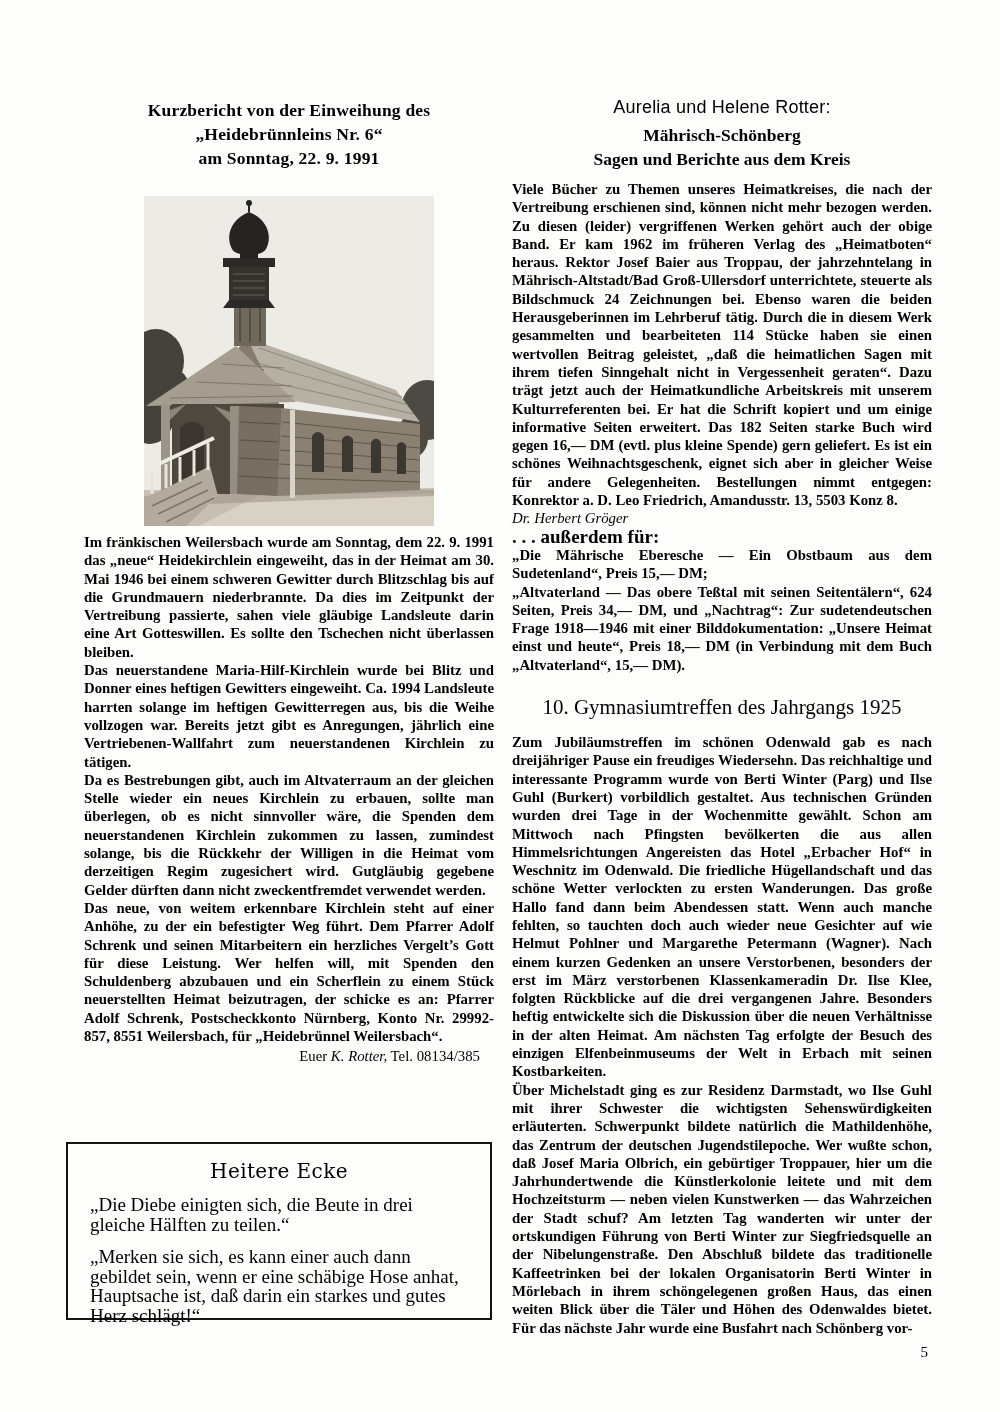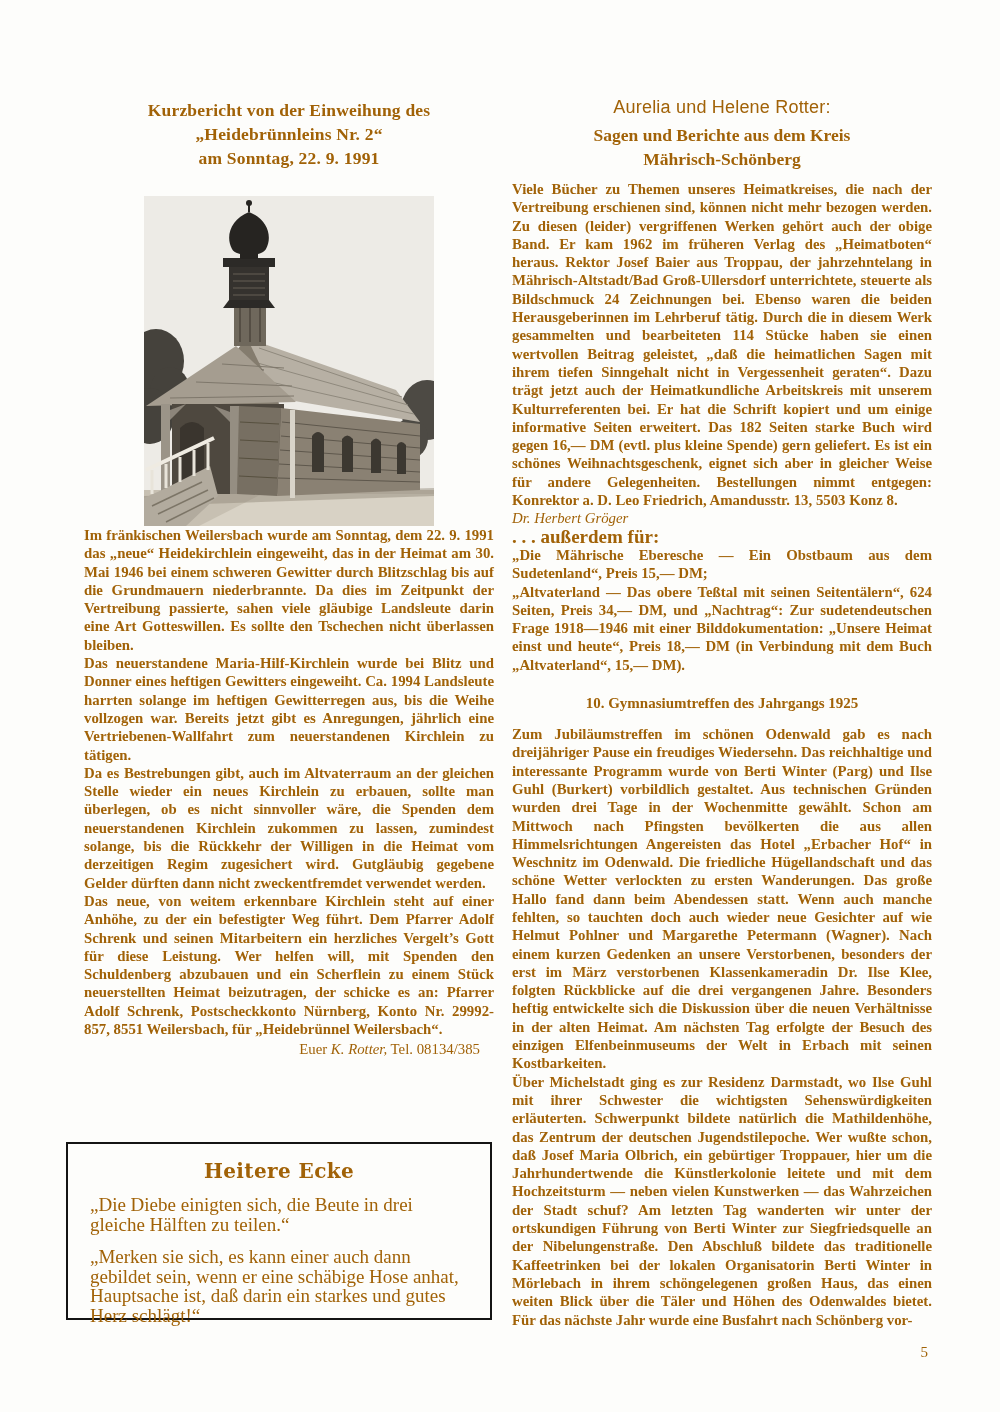--- a/index.html
+++ b/index.html
@@ -1,74 +1,74 @@
 <!DOCTYPE html>
 <html lang="de"><head>
 <meta charset="utf-8">
 <style>
   html,body { margin:0; padding:0; background:#ffffff; }
   .page {
     position:relative; width:1000px; height:1412px;
     background:#fdfdfb; overflow:hidden;
-    font-family:"Liberation Serif", serif; color:#a16207;
+    font-family:"Liberation Serif", serif; color:#000000;
   }
   
   .col-left { position:absolute; left:84px; top:98px; width:410px; }
   .art-title {
     font-size:17.5px; font-weight:bold; line-height:24px;
     text-align:center; letter-spacing:.2px;
   }
   .photo-fig { width:290px; height:330px; margin:26px auto 0 auto; }
   .photo-fig svg { display:block; width:290px; height:330px; }
-  .body-text { }
+  .body-text { margin-top:7px; }
   .jp {
     font-size:14.8px; line-height:18.3px; margin:0;
     text-align:justify; hyphens:auto;font-weight:bold; -webkit-hyphens:auto;
   }
   .sig-left { font-size:14.8px; line-height:19px; text-align:right; padding-right:14px; margin:2px 0 0 0; }
   .sig-left i, .sig-right i { font-style:italic; }
   .humor-box {
     position:absolute; left:66px; top:1142px; width:426px; height:178px;
     border:2px solid #141414; box-sizing:border-box; background:#fdfdfb;
   }
   .humor-title {
-    font-family:"DejaVu Serif", serif; font-weight:bold; font-size:20px;
+    font-family:"DejaVu Serif", serif; font-weight:normal; font-size:20px;
     text-align:center; margin:15px 0 12px 0; letter-spacing:.4px;
   }
   .humor-q {
     font-size:19px; line-height:19.5px; margin:0 22px 13px 22px; text-align:left;
   }
   
   .col-right { position:absolute; left:512px; top:97px; width:420px; }
   .byline {
     font-family:"Liberation Sans", sans-serif; font-size:18px;
     text-align:center; letter-spacing:.2px;
   }
   .r-title {
     font-size:17.5px; font-weight:bold; line-height:24px;
     text-align:center; margin-top:5px;
   }
   .r-body { margin-top:9px; }
   .sig-right { font-size:14.8px; line-height:18.3px; margin:0; padding-right:2px; }
   .also-line { font-size:19px; font-weight:bold; line-height:18.3px; margin:0; }
   .sec2-title {
-    font-size:15px; font-weight:bold; text-align:center;
+    font-size:21px; font-weight:normal; text-align:center;
     margin:21px 0 13px 0;
   }
   .page-num { position:absolute; left:894px; top:1344px; width:34px; text-align:right; font-size:15px; }
 </style>
 </head>
 <body>
 
 <div class="page">
 
   <div class="col-left">
     <div class="art-title">
       <div>Kurzbericht von der Einweihung des</div>
-      <div>„Heidebrünnleins Nr. 2“</div>
+      <div>„Heidebrünnleins Nr. 6“</div>
       <div>am Sonntag, 22. 9. 1991</div>
     </div>
 
     <figure class="photo-fig" style="margin-top:26px;">
       <svg viewBox="0 0 290 330">
 
         <rect x="0" y="0" width="290" height="330" fill="#edebe6"></rect>
 
         <g fill="#45423c">
           <ellipse cx="12" cy="165" rx="28" ry="32"></ellipse>
@@ -193,22 +193,22 @@
 
   <div class="humor-box">
     <div class="humor-title">Heitere Ecke</div>
     <p class="humor-q">„Die Diebe einigten sich, die Beute in drei gleiche Hälften zu teilen.“</p>
     <p class="humor-q">„Merken sie sich, es kann einer auch dann gebildet sein, wenn er eine schäbige Hose anhat, Hauptsache ist, daß darin ein starkes und gutes Herz schlägt!“</p>
   </div>
 
   <div class="col-right">
     <div class="byline">Aurelia und Helene Rotter:</div>
     <div class="r-title">
+      <div>Mährisch-Schönberg</div>
       <div>Sagen und Berichte aus dem Kreis</div>
-      <div>Mährisch-Schönberg</div>
     </div>
     <div class="r-body">
       <p class="jp">Viele Bücher zu Themen unseres Heimatkreises, die nach der Vertreibung erschienen sind, können nicht mehr bezogen werden. Zu diesen (leider) vergriffenen Werken gehört auch der obige Band. Er kam 1962 im früheren Verlag des „Heimatboten“ heraus. Rektor Josef Baier aus Troppau, der jahrzehntelang in Mährisch-Altstadt/Bad Groß-Ullersdorf unterrichtete, steuerte als Bildschmuck 24 Zeichnungen bei. Ebenso waren die beiden Herausgeberinnen im Lehrberuf tätig. Durch die in diesem Werk gesammelten und bearbeiteten 114 Stücke haben sie einen wertvollen Beitrag geleistet, „daß die heimatlichen Sagen mit ihrem tiefen Sinngehalt nicht in Vergessenheit geraten“. Dazu trägt jetzt auch der Heimatkundliche Arbeitskreis mit unserem Kulturreferenten bei. Er hat die Schrift kopiert und um einige informative Seiten erweitert. Das 182 Seiten starke Buch wird gegen 16,— DM (evtl. plus kleine Spende) gern geliefert. Es ist ein schönes Weihnachtsgeschenk, eignet sich aber in gleicher Weise für andere Gelegenheiten. Bestellungen nimmt entgegen: Konrektor a. D. Leo Friedrich, Amandusstr. 13, 5503 Konz 8.</p>
       <p class="sig-right"><i>Dr. Herbert Gröger</i></p>
       <p class="also-line">. . . außerdem für:</p>
       <p class="jp">„Die Mährische Eberesche — Ein Obstbaum aus dem Sudetenland“, Preis 15,— DM;</p>
       <p class="jp">„Altvaterland — Das obere Teßtal mit seinen Seitentälern“, 624 Seiten, Preis 34,— DM, und „Nachtrag“: Zur sudetendeutschen Frage 1918—1946 mit einer Bilddokumentation: „Unsere Heimat einst und heute“, Preis 18,— DM (in Verbindung mit dem Buch „Altvaterland“, 15,— DM).</p>
 
       <div class="sec2-title">10. Gymnasiumtreffen des Jahrgangs 1925</div>
       <p class="jp">Zum Jubiläumstreffen im schönen Odenwald gab es nach dreijähriger Pause ein freudiges Wiedersehn. Das reichhaltige und interessante Programm wurde von Berti Winter (Parg) und Ilse Guhl (Burkert) vorbildlich gestaltet. Aus technischen Gründen wurden drei Tage in der Wochenmitte gewählt. Schon am Mittwoch nach Pfingsten bevölkerten die aus allen Himmelsrichtungen Angereisten das Hotel „Erbacher Hof“ in Weschnitz im Odenwald. Die friedliche Hügellandschaft und das schöne Wetter verlockten zu ersten Wanderungen. Das große Hallo fand dann beim Abendessen statt. Wenn auch manche fehlten, so tauchten doch auch wieder neue Gesichter auf wie Helmut Pohlner und Margarethe Petermann (Wagner). Nach einem kurzen Gedenken an unsere Verstorbenen, besonders der erst im März verstorbenen Klassenkameradin Dr. Ilse Klee, folgten Rückblicke auf die drei vergangenen Jahre. Besonders heftig entwickelte sich die Diskussion über die neuen Verhältnisse in der alten Heimat. Am nächsten Tag erfolgte der Besuch des einzigen Elfenbeinmuseums der Welt in Erbach mit seinen Kostbarkeiten.</p>

